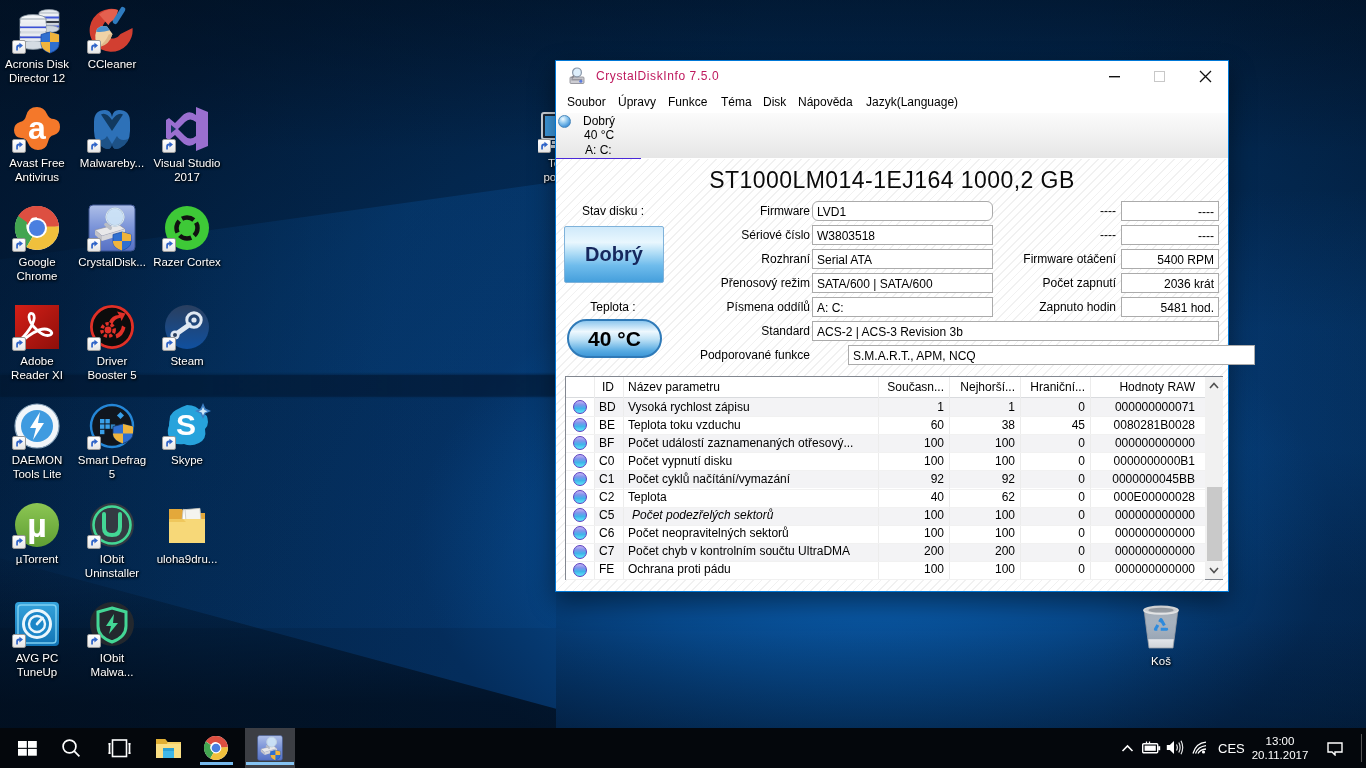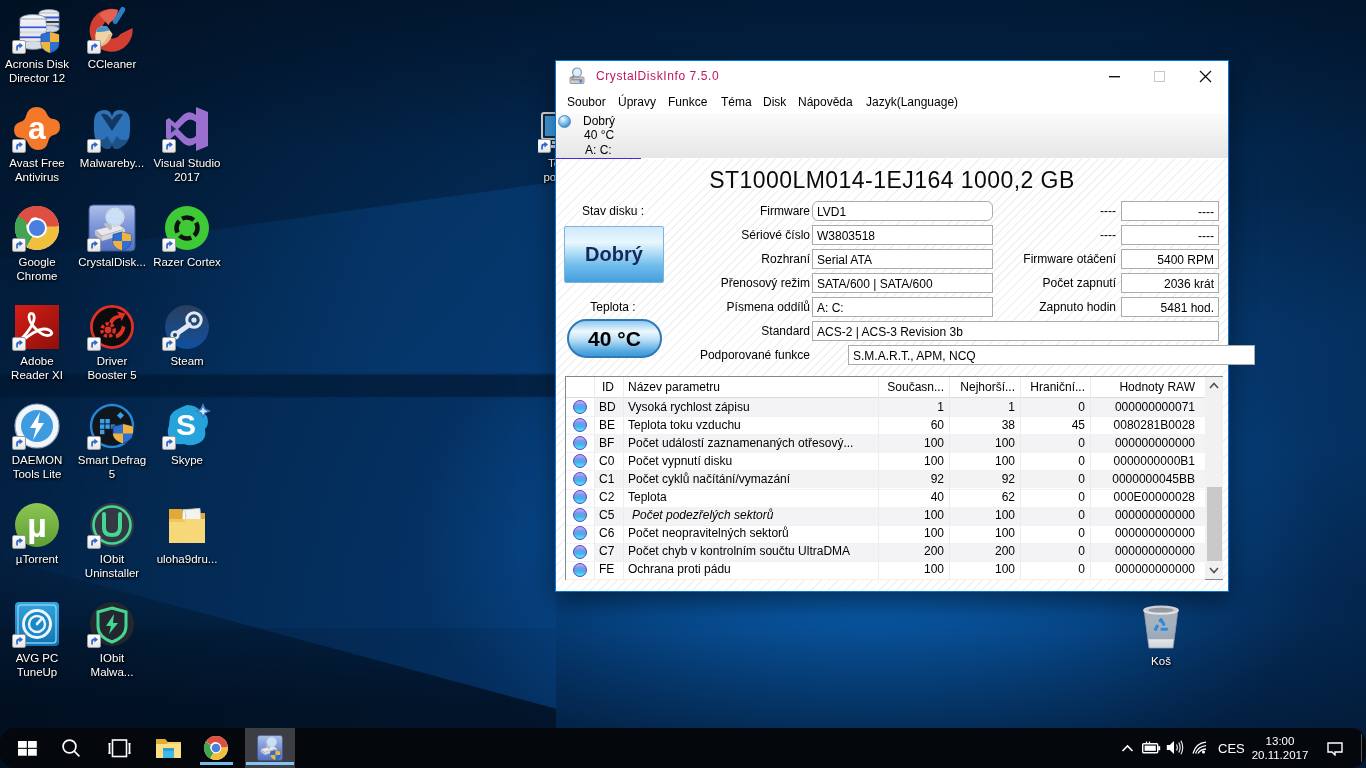--- a/index.html
+++ b/index.html
@@ -42,21 +42,21 @@
   border:2px solid #2f7ab8;
   background:linear-gradient(#8ec7ee 0%, #eef8fe 30%, #bfe2f6 52%, #58abe2 85%, #3f98d8 100%);
   text-align:center; font-size:21px; font-weight:bold; color:#000; line-height:35px; }
 #smart { position:absolute; left:9px; top:217px; width:658px; height:204px; background:#fff; border:1px solid #828790;
   font-size:12px; color:#000; }
 .trow { position:absolute; left:0; width:639px; height:18.1px; }
 .tc { position:absolute; top:1.5px; height:16px; white-space:nowrap; overflow:hidden; }
 .num { text-align:right; }
 .vl { position:absolute; top:0; width:1px; height:202px; background:#ececec; }
 .hl { position:absolute; left:0; width:639px; height:1px; background:#f1f1f1; }
-#taskbar { position:absolute; left:0; top:728px; width:1366px; height:40px; background:#04070c;border-radius:15px; }
+#taskbar { position:absolute; left:0; top:728px; width:1366px; height:40px; background:#04070c; }
 .tray { position:absolute; color:#fff; }
 </style>
 </head>
 <body>
 <div id="screen">
 
   <div class="beam" style="left:0; top:0; width:1366px; height:768px; background:linear-gradient(115deg, rgba(2,16,34,.55) 0%, rgba(2,16,34,.22) 20%, rgba(0,0,0,0) 45%);"></div>
   <div class="beam" style="left:0; top:0; width:1366px; height:150px; background:linear-gradient(rgba(1,13,28,.45), rgba(1,13,28,0));"></div>
   <div class="beam" style="left:0; top:165px; width:556px; height:210px; background:linear-gradient(100deg, rgba(0,80,160,.05) 15%, rgba(10,95,180,.24) 70%); clip-path:polygon(0 45%, 100% 8%, 100% 100%, 0 100%);"></div>
   <div class="beam" style="left:0; top:374px; width:556px; height:23px; background:linear-gradient(to right, rgba(2,20,42,.3), rgba(2,20,42,.5)); filter:blur(1px);"></div>

